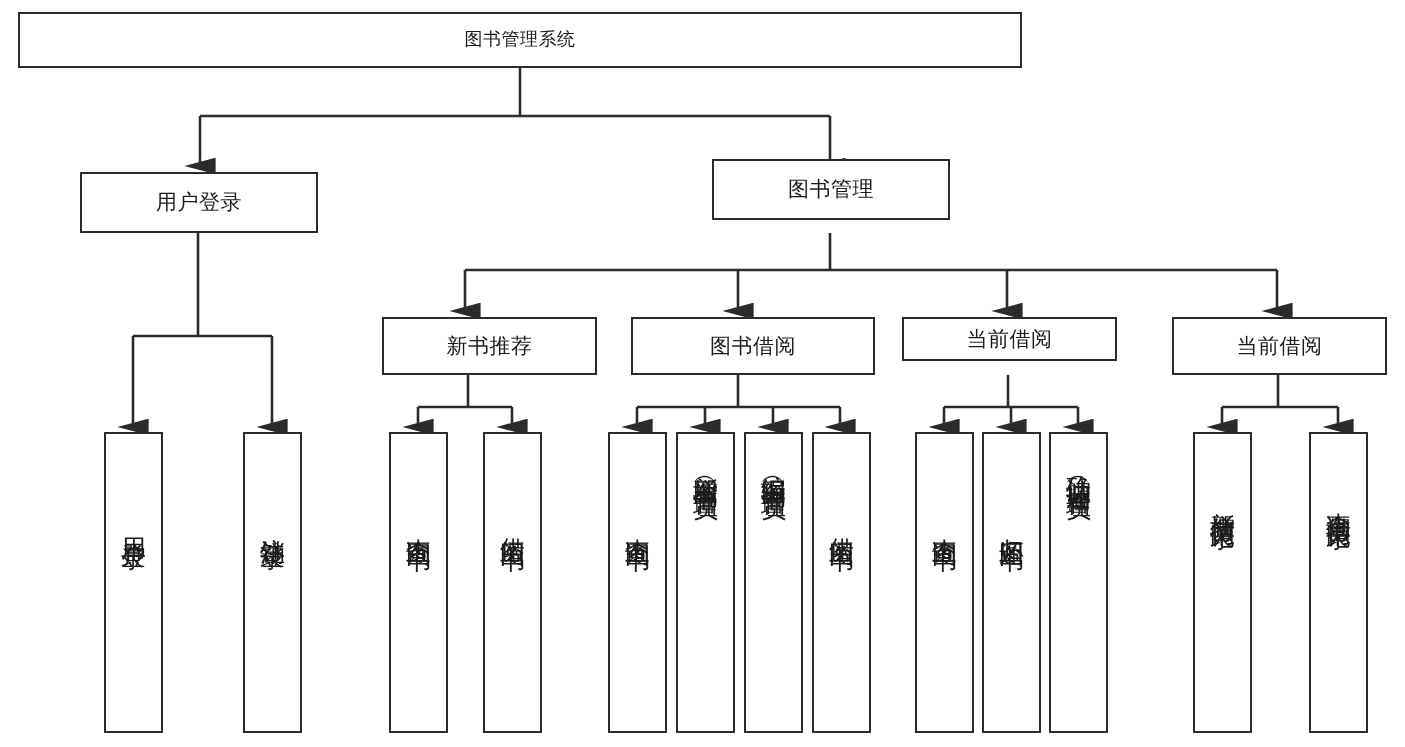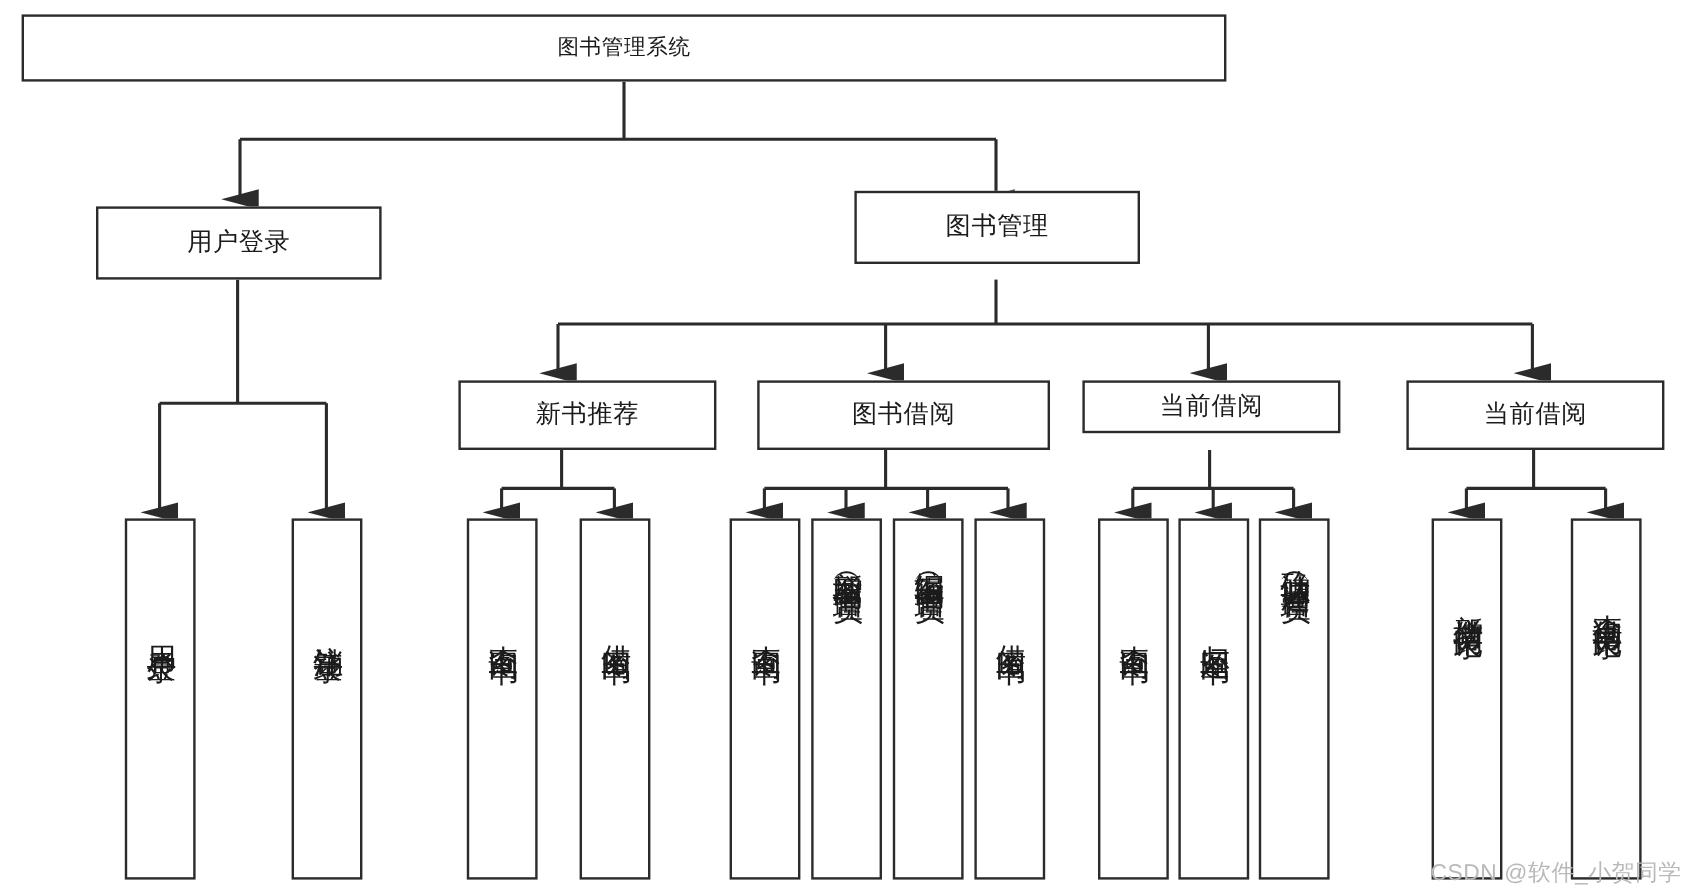--- a/index.html
+++ b/index.html
@@ -172,15 +172,14 @@
     <span class="lbl">确认归还（管理员）</span>
   </div>
 
   <div class="node vertical pad-mid" style="left:1193px;top:432px;width:59px;height:301px;">
     <span class="lbl">新增借阅记录</span>
   </div>
   <div class="node vertical pad-mid" style="left:1309px;top:432px;width:59px;height:301px;">
     <span class="lbl">查询借阅记录</span>
   </div>
 
-  <div class="watermark" style="left:1192px;top:714px;">CSDN @软件_小贺同学</div>
 
 </div>
 
 </body></html>

